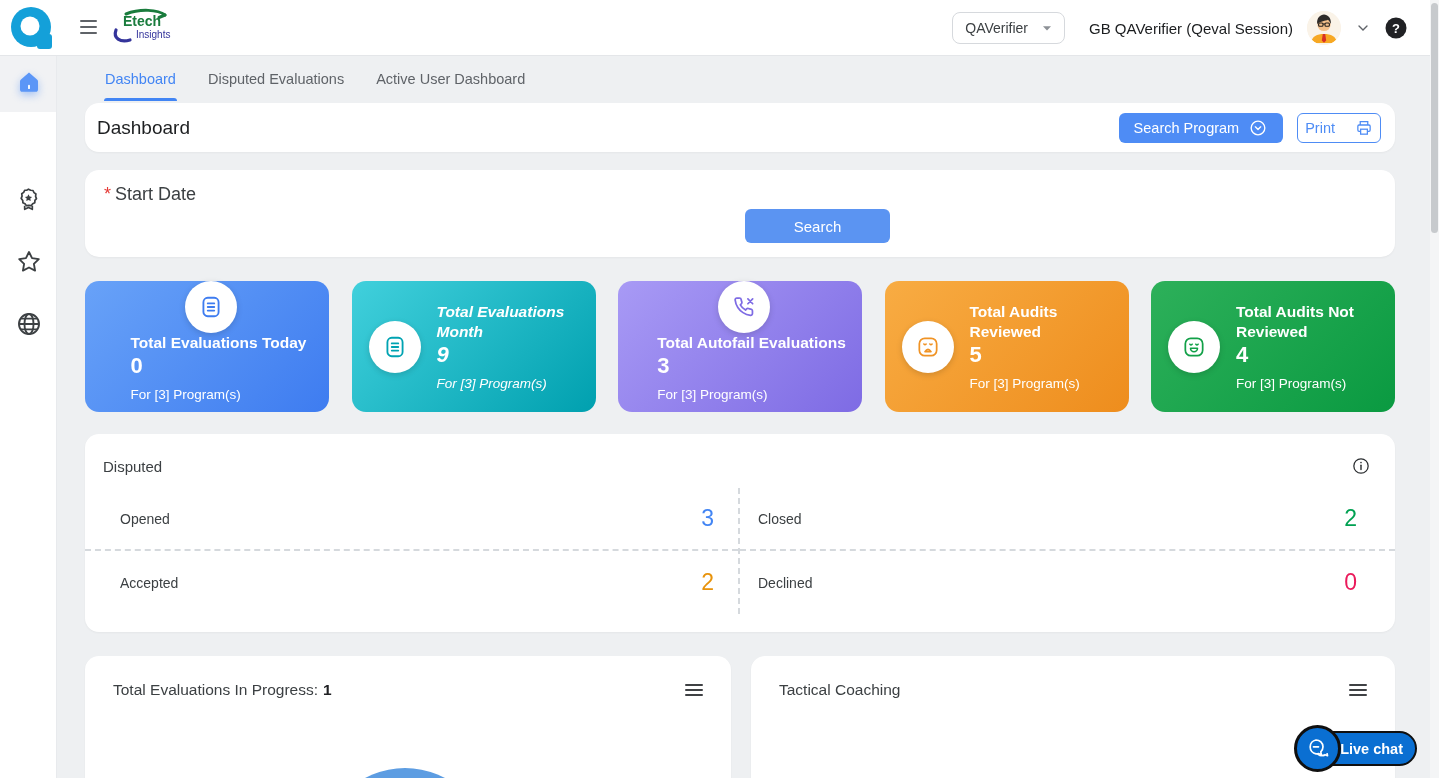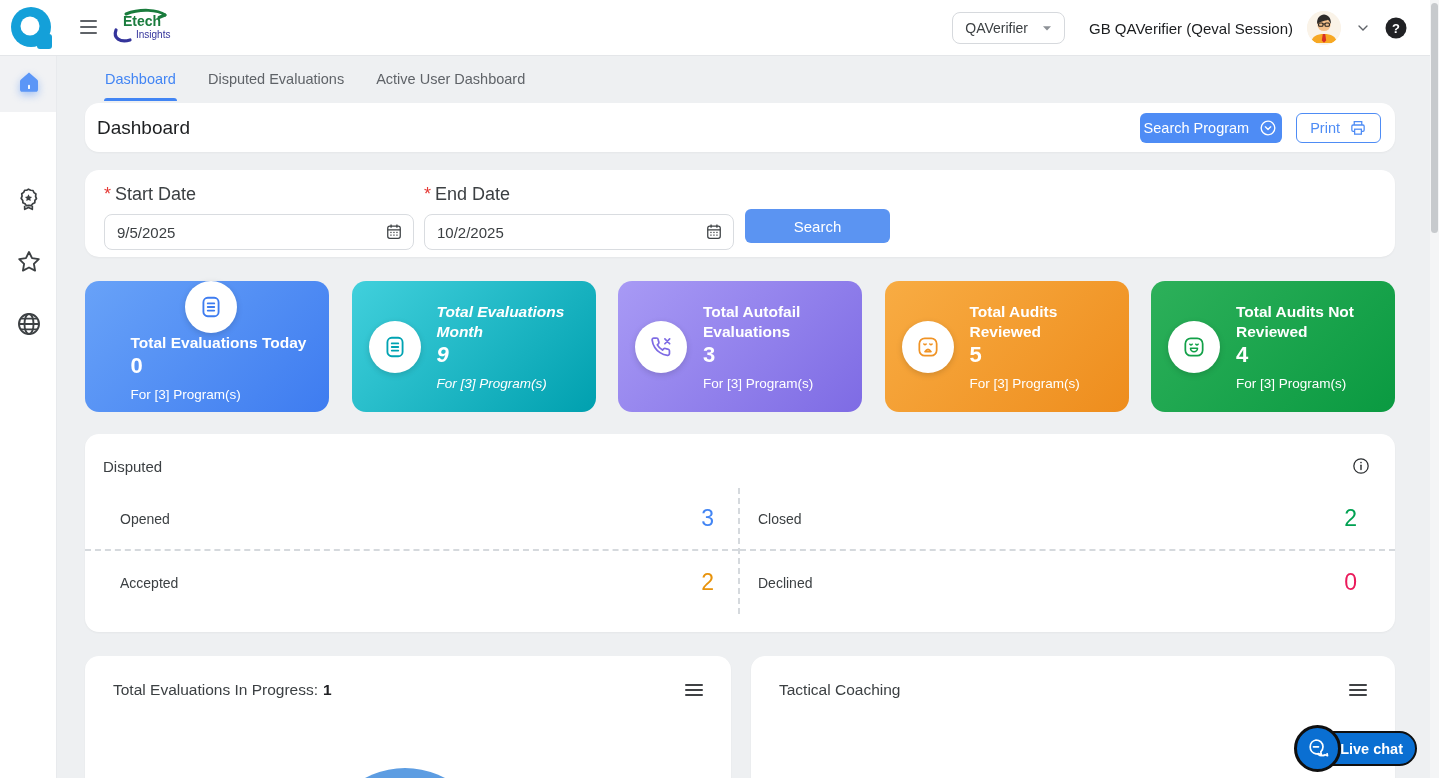--- a/index.html
+++ b/index.html
@@ -58,27 +58,27 @@
     background:#4285f4; border-radius:3px 3px 0 0;
   }
   
   .card { position:absolute; background:#fff; border-radius:14px; box-shadow:0 1px 2px rgba(60,64,67,.05); }
   
   .title-card { left:85px; top:103px; width:1310px; height:49px; display:flex; align-items:center; padding:0 14px 0 12px; }
   .page-title { font-size:19px; font-weight:500; color:#1d1f21; }
   .title-actions { margin-left:auto; display:flex; gap:14px; align-items:center; }
   .btn-primary {
     background:#4e8cf5; color:#fff; border:none; border-radius:6px;
-    height:30px; padding:0 4px; font-size:14.5px; font-family:inherit;
+    height:30px; padding:0 15px; font-size:14.5px; font-family:inherit;
     display:flex; align-items:center; gap:9px; cursor:pointer;margin-left:25px;
   }
   .btn-outline {
     background:#fff; color:#4e8cf5; border:1px solid #4e8cf5; border-radius:6px;
-    height:30px; padding:0 13px; font-size:14.5px; font-family:inherit;
-    display:flex; align-items:center; gap:9px; cursor:pointer;
+    height:30px; padding:0 7px; font-size:14.5px; font-family:inherit;
+    display:flex; align-items:center; gap:20px; cursor:pointer;
   }
   
   .filter-card { left:85px; top:170px; width:1310px; height:87px; padding:16px 0 0 19px; }
   .field { position:absolute; top:14px; }
   .field.start { left:19px; }
   .field.end { left:339px; }
   .field-label { font-size:18px; color:#3c4043; margin-bottom:9px; }
   .req { color:#e53935; margin-right:4px; }
   .date-wrap { position:relative; width:310px; }
   .date-input {
@@ -93,21 +93,21 @@
     border:none; border-radius:6px; font-size:15px; font-family:inherit; cursor:pointer;
   }
   
   .stats-row { position:absolute; left:85px; top:281px; width:1310px; display:flex; gap:22.5px; }
   .stat-card {
     width:244px; height:131px; border-radius:14px; color:#fff;
     display:flex; align-items:center; padding:0 10px 0 17px; cursor:default;
   }
   .sc-blue   { background:linear-gradient(135deg,#68a2f8 0%,#3e7cf0 100%);flex-direction:column; }
   .sc-teal   { background:linear-gradient(135deg,#41d0dc 0%,#00a0af 100%);font-style:italic; }
-  .sc-purple { background:linear-gradient(135deg,#a89af5 0%,#7e6be4 100%); }
+  .sc-purple { background:linear-gradient(135deg,#a89af5 0%,#7e6be4 100%);flex-direction:column; }
   .sc-orange { background:linear-gradient(135deg,#f8ac43 0%,#ee8d1d 100%); }
   .sc-green  { background:linear-gradient(135deg,#2db05a 0%,#0a9a41 100%); }
   .stat-circle {
     width:52px; height:52px; border-radius:50%; background:#fff; flex:none;
     display:flex; align-items:center; justify-content:center;
     box-shadow:0 2px 6px rgba(0,0,0,.15);
   }
   .ic-blue   { color:#3e7cf0; } .ic-teal { color:#00a3b2; } .ic-purple { color:#7e6be4; }
   .ic-orange { color:#f09325; } .ic-green { color:#12a048; }
   .stat-body { margin-left:16px; }
@@ -280,55 +280,20 @@
       </svg>
     </button>
   </div>
 </div>
 
 <div class="card filter-card">
   <div class="field start">
     <div class="field-label">
       <span class="req">*</span><span>Start Date</span>
     </div>
-    <div class="date-wrap">
-      <input class="date-input" type="text" value="9/5/2025" style="">
-      <svg class="cal-icon" width="20" height="20" viewBox="0 0 24 24">
-        <rect x="4.5" y="5" width="15" height="14.5" rx="2.5" fill="none" stroke="#3c4043" stroke-width="1.5"></rect>
-        <path d="M4.5 9.5 h15 M8.5 3 v4 M15.5 3 v4" stroke="#3c4043" stroke-width="1.5" fill="none"></path>
-        <g fill="#3c4043">
-            <rect x="7.6" y="11.8" width="1.5" height="1.5"></rect>
-            <rect x="11.2" y="11.8" width="1.5" height="1.5"></rect>
-            <rect x="14.8" y="11.8" width="1.5" height="1.5"></rect>
-            <rect x="7.6" y="15" width="1.5" height="1.5"></rect>
-            <rect x="11.2" y="15" width="1.5" height="1.5"></rect>
-            <rect x="14.8" y="15" width="1.5" height="1.5"></rect>
-          </g>
-      </svg>
-    </div>
-  </div>
-  <div class="field end">
-    <div class="field-label">
-      <span class="req">*</span><span>End Date</span>
-    </div>
-    <div class="date-wrap">
-      <input class="date-input" type="text" value="10/2/2025" style="">
-      <svg class="cal-icon" width="20" height="20" viewBox="0 0 24 24">
-        <rect x="4.5" y="5" width="15" height="14.5" rx="2.5" fill="none" stroke="#3c4043" stroke-width="1.5"></rect>
-        <path d="M4.5 9.5 h15 M8.5 3 v4 M15.5 3 v4" stroke="#3c4043" stroke-width="1.5" fill="none"></path>
-        <g fill="#3c4043">
-            <rect x="7.6" y="11.8" width="1.5" height="1.5"></rect>
-            <rect x="11.2" y="11.8" width="1.5" height="1.5"></rect>
-            <rect x="14.8" y="11.8" width="1.5" height="1.5"></rect>
-            <rect x="7.6" y="15" width="1.5" height="1.5"></rect>
-            <rect x="11.2" y="15" width="1.5" height="1.5"></rect>
-            <rect x="14.8" y="15" width="1.5" height="1.5"></rect>
-          </g>
-      </svg>
-    </div>
   </div>
   <button class="btn-search">Search</button>
 </div>
 
 <div class="stats-row">
 
   <div class="stat-card sc-blue">
     <div class="stat-circle ic-blue">
       <svg width="26" height="26" viewBox="0 0 24 24">
         <rect x="5" y="3.5" width="14" height="17" rx="4" fill="none" stroke="currentColor" stroke-width="1.7"></rect>

